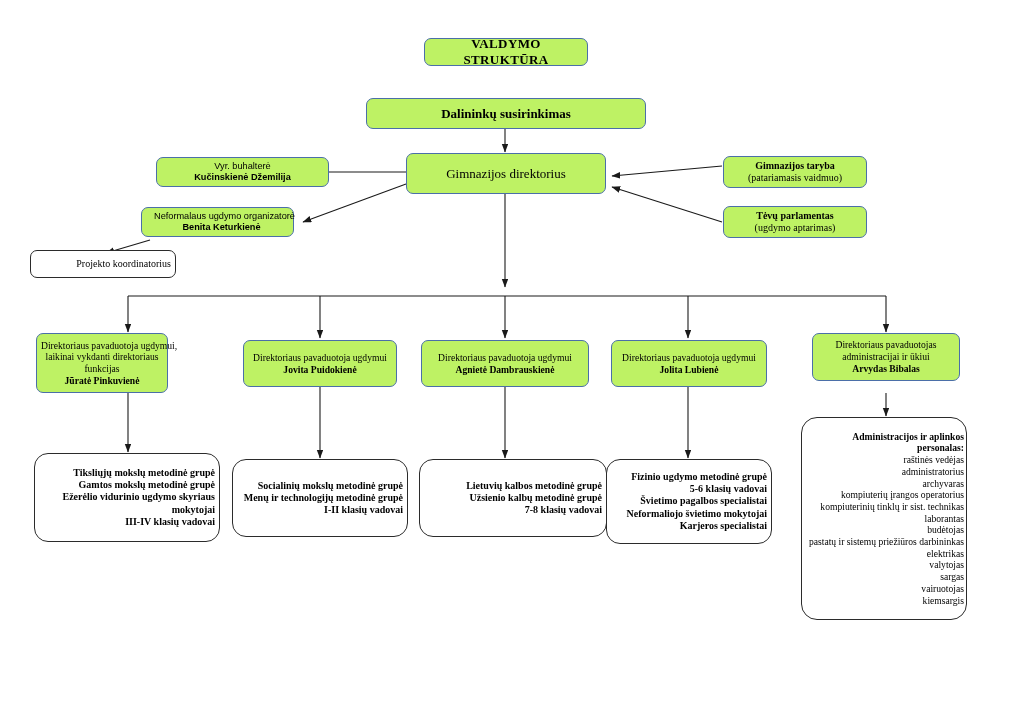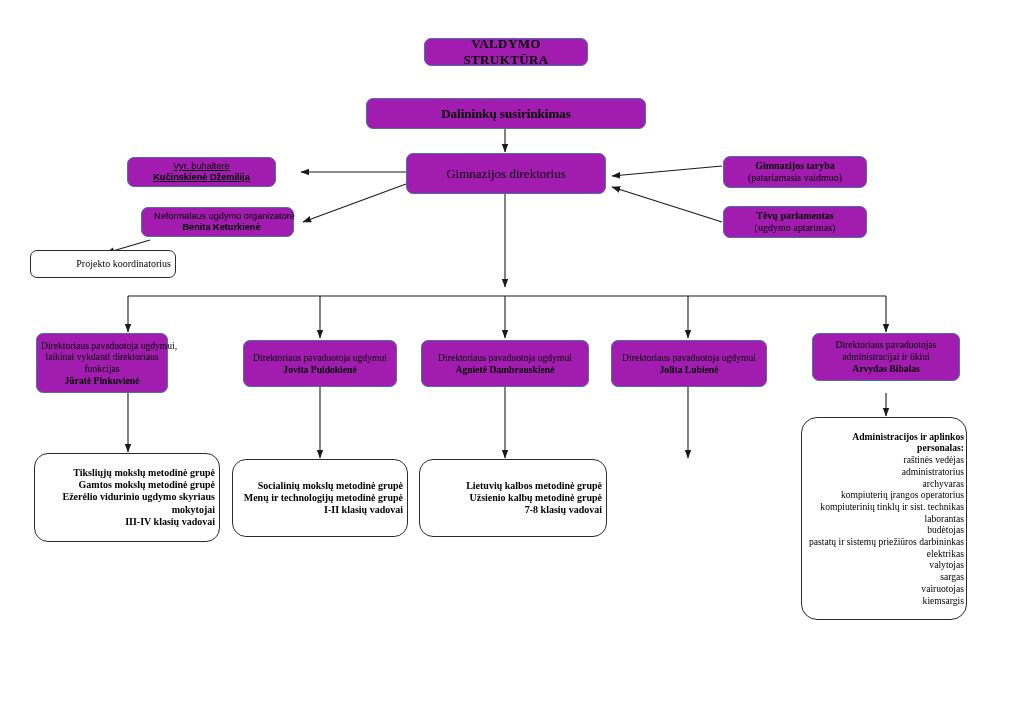--- a/index.html
+++ b/index.html
@@ -32,21 +32,21 @@
   }
   .node {
     position: absolute;
     z-index: 2;
     display: flex;
     align-items: center;
     justify-content: center;
     text-align: center;
     border: 1px solid #4b6fa8;
     border-radius: 7px;
-    background: #a21caf;
+    background: #bef264;
     line-height: 1.22;
   }
   .node.plain {
     background: #ffffff;
     border: 1px solid #2b2b2b;
     border-radius: 14px;
     text-align: right;
   }
   .node .inner {
     width: 100%;
@@ -111,21 +111,21 @@
   </div>
 
   <div class="node" style="left:366px; top:98px; width:280px; height:31px; font-size:13px; font-weight:bold;align-items:center;">
     <span class="inner">Dalininkų susirinkimas</span>
   </div>
 
   <div class="node" style="left:406px; top:153px; width:200px; height:41px; font-size:13px;">
     <span class="inner">Gimnazijos direktorius</span>
   </div>
 
-  <div class="node sans f9" style="left:127px; top:157px; width:149px; height:30px;text-decoration:underline;">
+  <div class="node sans f9" style="left:156px; top:157px; width:173px; height:30px;">
     <span class="inner">
       <span class="ln">Vyr. buhalterė</span>
       <span class="ln b">Kučinskienė Džemilija</span>
     </span>
   </div>
 
   <div class="node sans f9" style="left:141px; top:207px; width:153px; height:30px;padding-left:8px;">
     <span class="inner">
       <span class="ln">Neformalaus ugdymo organizatorė</span>
       <span class="ln b">Benita Keturkienė</span>
@@ -207,20 +207,29 @@
   </div>
 
   <div class="node plain f10" style="left:419px; top:459px; width:188px; height:78px;">
     <span class="inner">
       <span class="ln b">Lietuvių kalbos metodinė grupė</span>
       <span class="ln b">Užsienio kalbų metodinė grupė</span>
       <span class="ln b">7-8 klasių vadovai</span>
     </span>
   </div>
 
+  <div class="node plain f10" style="left:606px; top:459px; width:166px; height:85px;">
+    <span class="inner">
+      <span class="ln b">Fizinio ugdymo metodinė grupė</span>
+      <span class="ln b">5-6 klasių vadovai</span>
+      <span class="ln b">Švietimo pagalbos specialistai</span>
+      <span class="ln b">Neformaliojo švietimo mokytojai</span>
+      <span class="ln b">Karjeros specialistai</span>
+    </span>
+  </div>
 
   <div class="node plain f95" style="left:801px; top:417px; width:166px; height:203px; border-radius:16px;">
     <span class="inner" style="padding:4px 2px;">
       <span class="ln b">Administracijos ir aplinkos</span>
       <span class="ln b">personalas:</span>
       <span class="ln">raštinės vedėjas</span>
       <span class="ln">administratorius</span>
       <span class="ln">archyvaras</span>
       <span class="ln">kompiuterių įrangos operatorius</span>
       <span class="ln">kompiuterinių tinklų ir sist. technikas</span>

